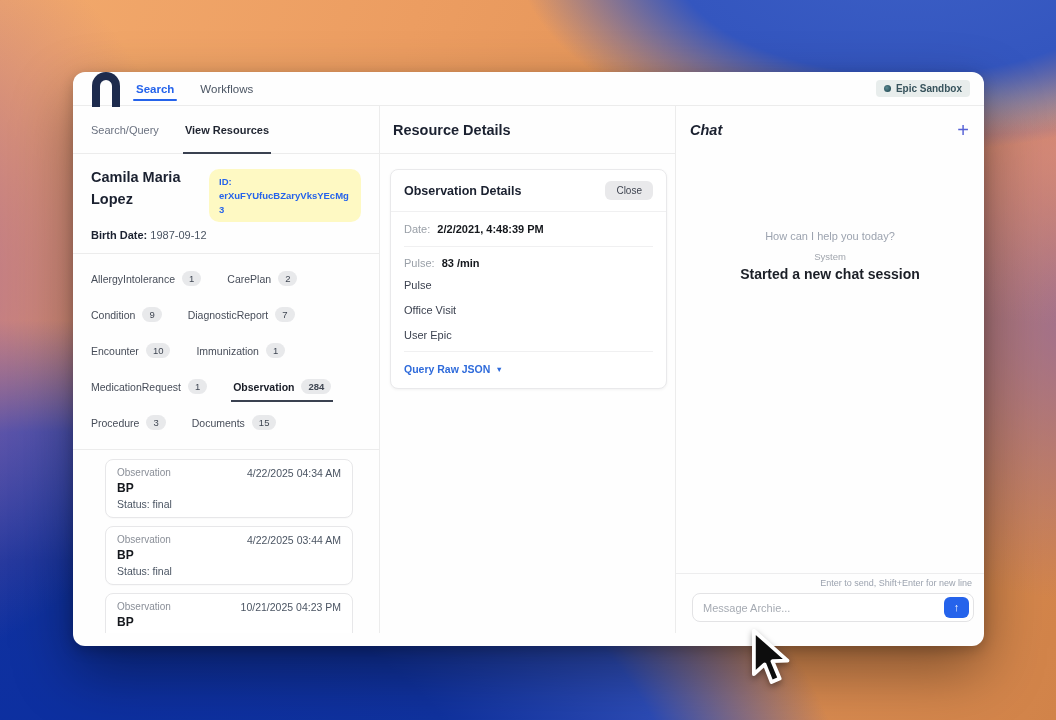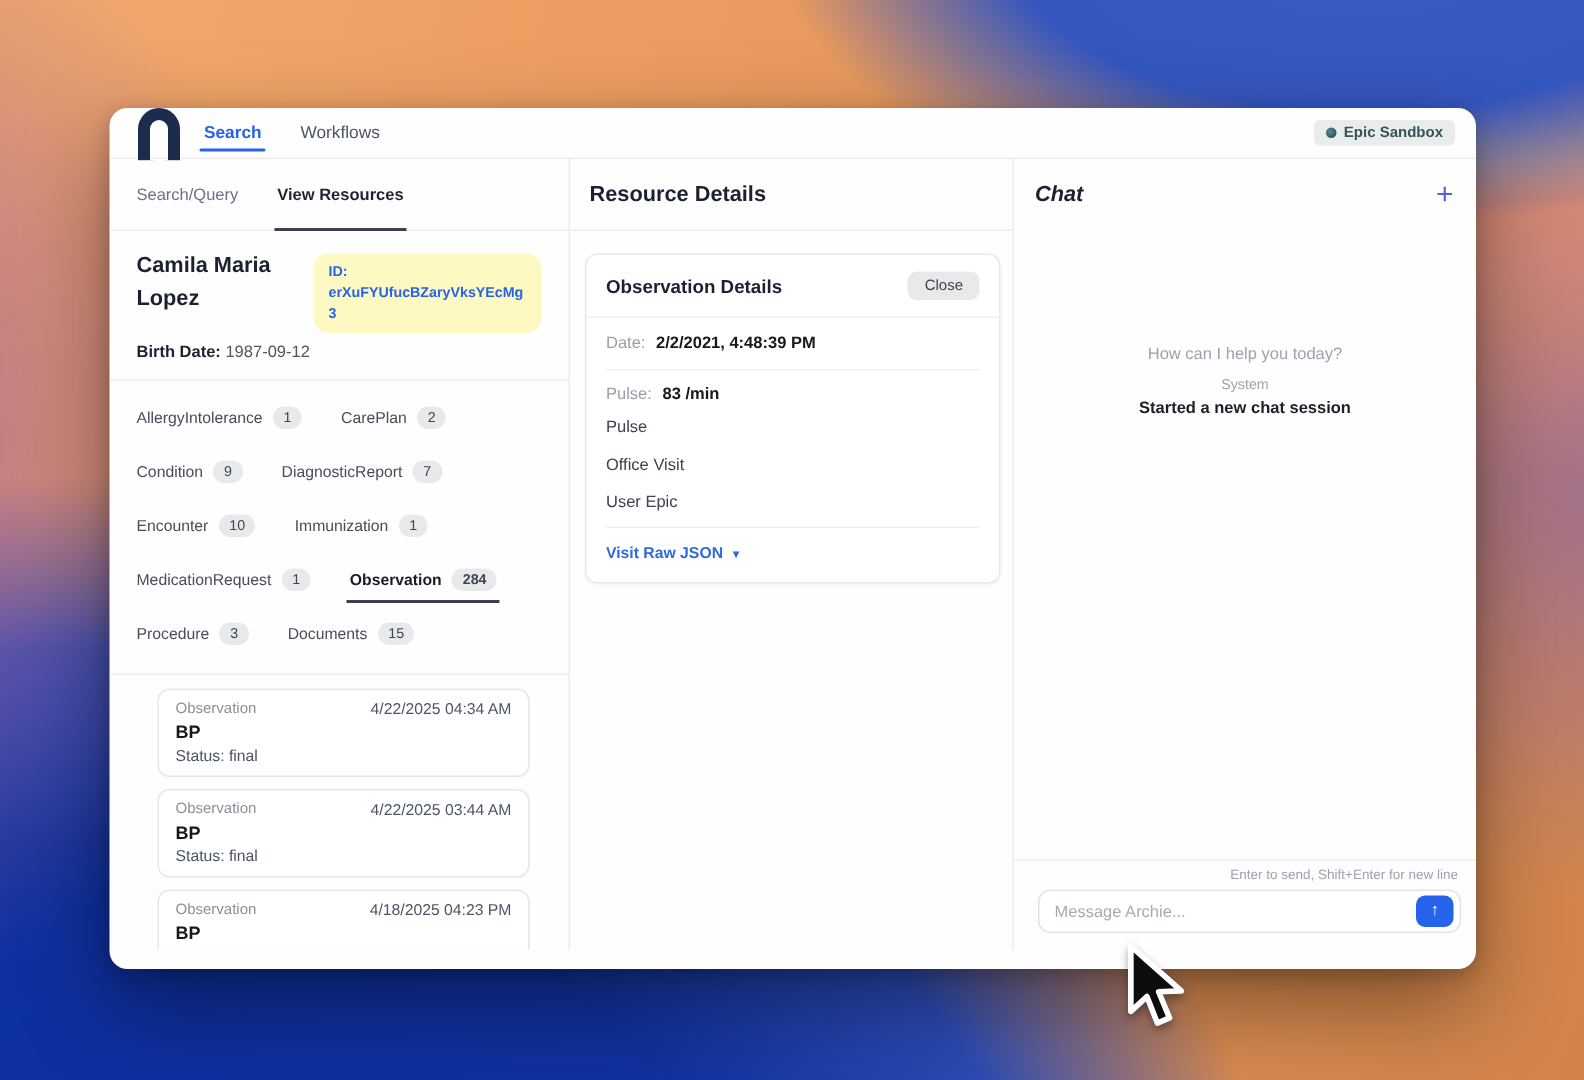--- a/index.html
+++ b/index.html
@@ -87,21 +87,21 @@
   .rawjson-row { padding:11px 0 13px; font-size:10.5px; color:#2f6bdb; font-weight:600; display:flex; align-items:center; gap:5px; cursor:default; }
   .rawjson-caret { font-size:7.5px; }
 
   
   .chat-header { height:48px; display:flex; align-items:center; justify-content:space-between; padding:0 15px 0 14px; }
   .chat-title { font-size:14.5px; font-weight:700; color:#1b2130;font-style:italic; }
   .chat-plus { font-size:20px; font-weight:400; color:#5661d6; line-height:1; cursor:default; }
   .chat-messages { flex:1; display:flex; flex-direction:column; align-items:center; padding-top:76px; }
   .chat-greeting { font-size:11px; color:#9ca3af; }
   .chat-system-label { margin-top:9px; font-size:9.5px; color:#a0a5ad; }
-  .chat-system-msg { margin-top:4px; font-size:11px; font-weight:600; color:#1b1f27; }
+  .chat-system-msg { margin-top:4px; font-size:14px; font-weight:600; color:#1b1f27; }
   .chat-bottom { border-top:1px solid #ededee; padding:2px 10px 11px 16px; }
   .chat-hint { text-align:right; font-size:9px; color:#9ca3af; padding:2px 2px 5px 0; }
   .chat-input-row { position:relative; }
   .chat-input { width:100%; height:29px; border:1px solid #e3e3e5; border-radius:8px; padding:0 36px 0 10px; font-size:11px; font-family:inherit; color:#1f2430; background:#fff; outline:none; }
   .chat-input::placeholder { color:#a6abb3; }
   .send-btn { position:absolute; right:5px; top:4px; width:25px; height:21px; border:none; border-radius:6px; background:#2563eb; color:#fff; font-size:11px; line-height:1; font-family:inherit; }
 
   
   .cursor { position:absolute; left:751px; top:629px; filter:drop-shadow(0 3px 3px rgba(0,0,0,0.35)); }
 </style>
@@ -215,21 +215,21 @@
                 <span class="obs-type">Observation</span>
                 <span class="obs-date">4/22/2025 03:44 AM</span>
               </div>
               <div class="obs-title">BP</div>
               <div class="obs-status">Status: final</div>
             </div>
 
             <div class="obs-card">
               <div class="obs-row1">
                 <span class="obs-type">Observation</span>
-                <span class="obs-date">4/18/2025 04:23 PM</span>
+                <span class="obs-date">10/21/2025 04:23 PM</span>
               </div>
               <div class="obs-title">BP</div>
               <div class="obs-status">Status: final</div>
             </div>
 
           </div>
       </aside>
 
       <section class="col-mid">
         <div class="mid-header">Resource Details</div>
@@ -250,21 +250,21 @@
             </div>
             <div class="plain-rows">
 
                 <div class="plain-row">Pulse</div>
 
                 <div class="plain-row">Office Visit</div>
 
                 <div class="plain-row">User Epic</div>
               </div>
             <div class="rawjson-row">
-              <span>Visit Raw JSON</span>
+              <span>Query Raw JSON</span>
               <span class="rawjson-caret">▼</span>
             </div>
           </div>
         </div>
       </section>
 
       <section class="col-chat">
         <div class="chat-header">
           <span class="chat-title">Chat</span>
           <span class="chat-plus">+</span>

